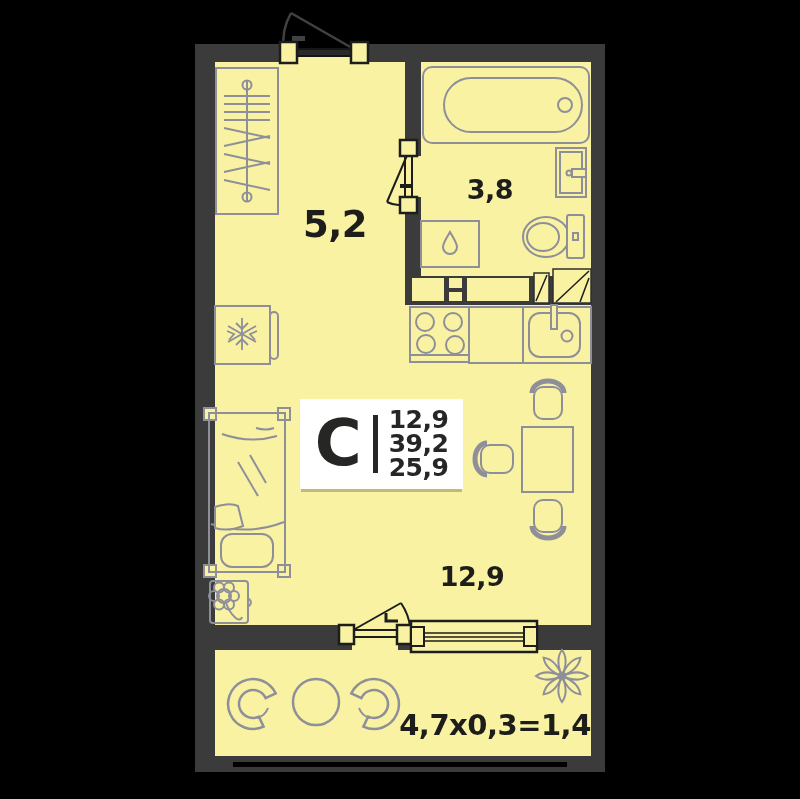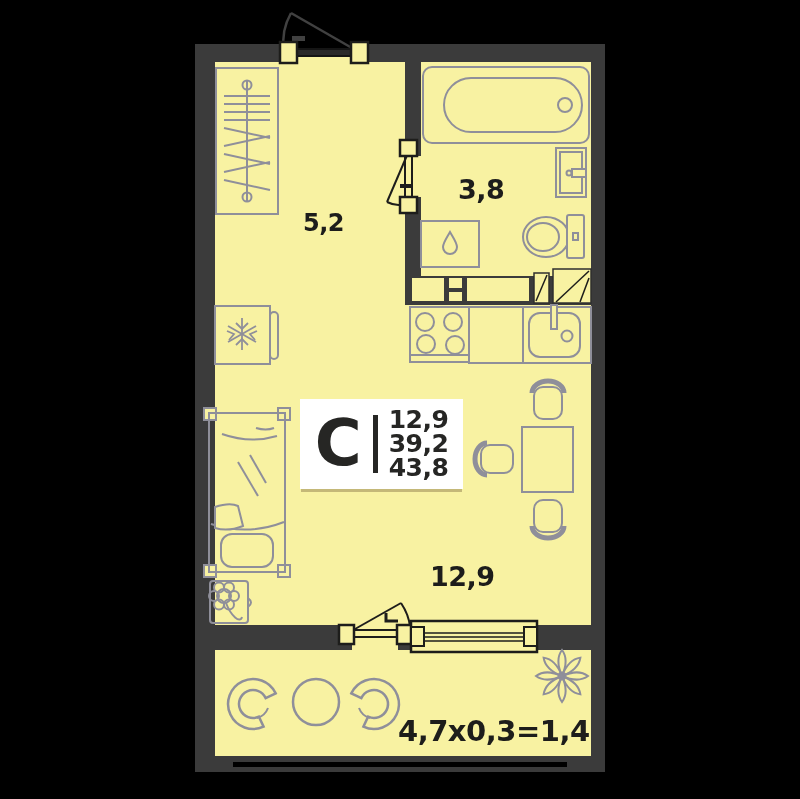--- a/index.html
+++ b/index.html
@@ -1,24 +1,24 @@
 <!DOCTYPE html>
 <html><head>
 <meta charset="utf-8">
 <style>
   html,body{margin:0;padding:0;background:#000;}
   .stage{position:relative;width:800px;height:799px;background:#000;overflow:hidden;
          font-family:"DejaVu Sans","Liberation Sans",sans-serif;}
   .plan-svg{position:absolute;left:0;top:0;}
-  .room-label{position:absolute;color:#1d1d1b;font-weight:700;
+  .room-label{position:absolute;color:#1d1d1b;font-weight:700;text-align:center;
               letter-spacing:-0.5px;}
-  .label-hallway{left:303px;top:209px;width:64px;font-size:24px;}
+  .label-hallway{left:303px;top:203px;width:64px;font-size:37px;}
   .label-bathroom{left:458px;top:174px;width:64px;font-size:27px;}
   .label-living{left:430px;top:561px;width:84px;font-size:27px;}
-  .label-balcony{left:398px;top:708px;width:194px;font-size:29px;margin-top:6px;}
+  .label-balcony{left:398px;top:708px;width:194px;font-size:29px;}
   .info-card{position:absolute;left:300px;top:399px;width:163px;height:90px;background:#fff;
              display:flex;align-items:center;justify-content:center;gap:11px;
              box-shadow:0 4px 0 -1px #c4b878;}
   .card-letter{font-size:64px;font-weight:800;color:#262624;line-height:1;margin-top:-2px;}
   .card-divider{width:5px;height:58px;background:#262624;}
   .card-values{display:flex;flex-direction:column;font-size:25px;line-height:24px;
                font-weight:800;color:#262624;letter-spacing:-0.5px;text-align:left;}
 </style>
 </head>
 <body>
@@ -229,17 +229,17 @@
 <div class="room-label label-bathroom">3,8</div>
 <div class="room-label label-living">12,9</div>
 <div class="room-label label-balcony">4,7x0,3=1,4</div>
 
 <div class="info-card">
   <div class="card-letter">С</div>
   <div class="card-divider"></div>
   <div class="card-values">
     <span>12,9</span>
     <span>39,2</span>
-    <span>43,8</span>
+    <span>25,9</span>
   </div>
 </div>
 
 </div>
 
 </body></html>

